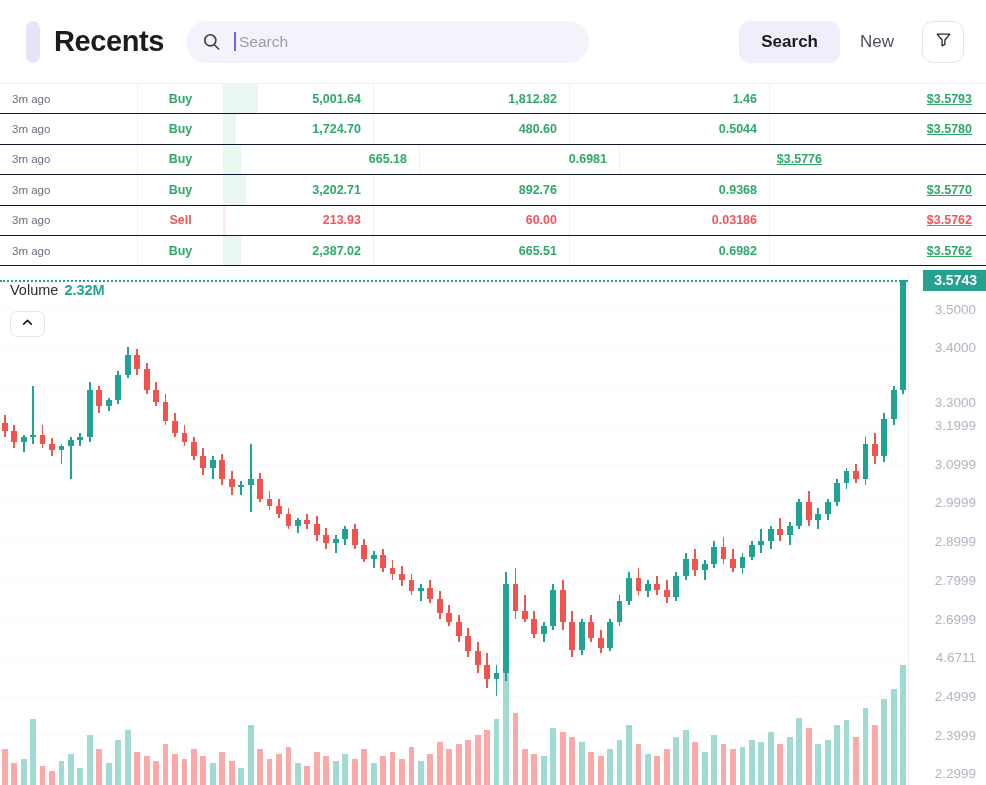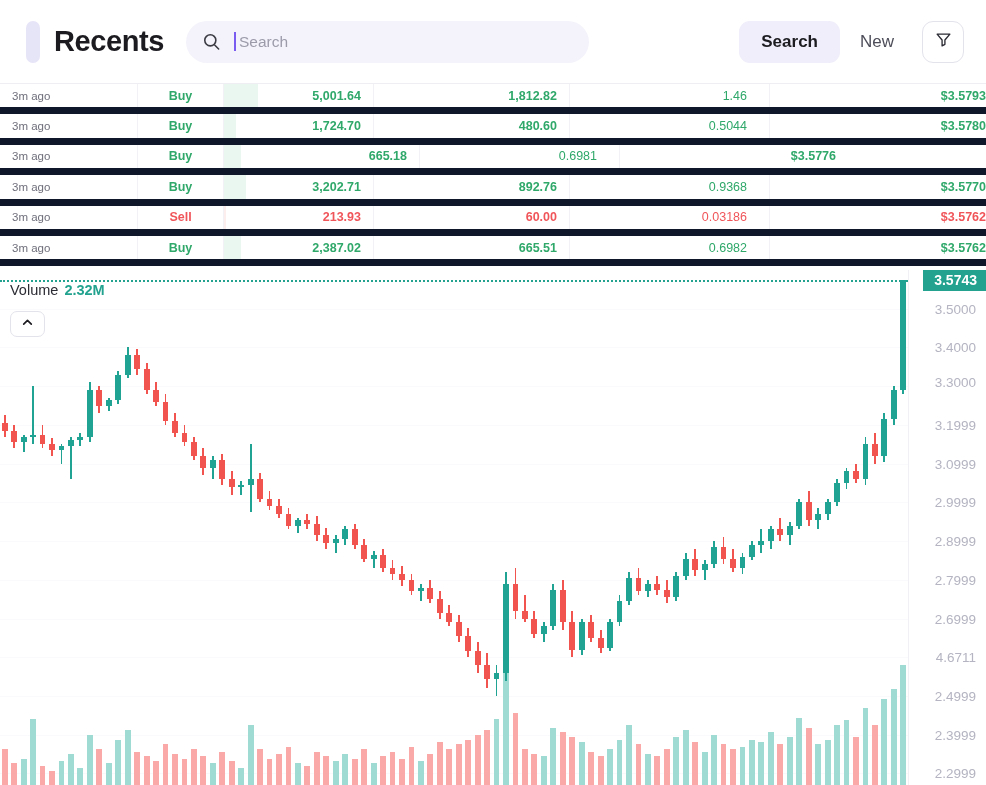--- a/index.html
+++ b/index.html
@@ -58,39 +58,39 @@
     background: #fff; cursor: pointer; margin-left: 8px;
   }
 
   
   .trades {
     position: absolute; top: 83px; left: 0; width: 986px; height: 187px;
     border-top: 1px solid #eeeef3;
   }
   .trade-row {
     position: relative; display: flex; height: 30.4px; align-items: center;
-    border-bottom: 7px solid #0f172a;
+    border-bottom: 1px solid #0f172a;
   }
   .tr-bg {
     position: absolute; left: 224px; top: 0; height: 100%;
     background: #eaf7f0; z-index: 0;
   }
   .tr-bg.sell { background: #fdeeee; }
   .cell {
     position: relative; z-index: 1; font-size: 12.5px;
     border-right: 1px solid #f1f1f6; height: 100%;
     display: flex; align-items: center;
   }
   .c-time { width: 138px; padding-left: 12px; color: #6e6e7b; font-size: 11.5px; }
   .c-side { width: 86px; justify-content: center; font-weight: 600; }
   .c-num  { width: 150px; justify-content: flex-end; padding-right: 12px; font-weight: 700; }
   .c-num2 { width: 196px; justify-content: flex-end; padding-right: 12px; font-weight: 700; }
-  .c-num3 { width: 200px; justify-content: flex-end; padding-right: 22px; font-weight: 400; }
-  .c-price{ width: 216px; justify-content: flex-end; 
-            font-weight: 700; border-right: none; }
+  .c-num3 { width: 200px; justify-content: flex-end; padding-right: 12px; font-weight: 700; }
+  .c-price{ width: 216px; justify-content: flex-end; padding-right: 14px;
+            font-weight: 700; border-right: none; text-decoration: underline; }
   .buy  { color: #2fa86a; }
   .sell { color: #f0555a; }
 
   
   .chart {
     position: absolute; top: 270px; left: 0; width: 986px; height: 515px;
     background: #ffffff; overflow: hidden;
   }
   .chart-plot { position:absolute; top:0; left:0; width: 908px; height: 515px; overflow:hidden; }
   .price-axis {
@@ -528,21 +528,21 @@
       <span>
         <svg width="13" height="13" viewBox="0 0 24 24" fill="none" stroke="#1b1b20" stroke-width="3" stroke-linecap="round" stroke-linejoin="round">
           <polyline points="5,15 12,8 19,15"></polyline>
         </svg>
       </span>
     </div>
 
     <div class="price-axis" id="axis">
         <div class="axis-label" style="top: 38.7712px;">3.5000</div>
         <div class="axis-label" style="top: 77.4942px;">3.4000</div>
-        <div class="axis-label" style="top: 112px;">3.3000</div>
+        <div class="axis-label" style="top: 132px;">3.3000</div>
         <div class="axis-label" style="top: 154.979px;">3.1999</div>
         <div class="axis-label" style="top: 193.702px;">3.0999</div>
         <div class="axis-label" style="top: 232.425px;">2.9999</div>
         <div class="axis-label" style="top: 271.148px;">2.8999</div>
         <div class="axis-label" style="top: 309.871px; text-align: center;">2.7999</div>
         <div class="axis-label" style="top: 348.594px;">2.6999</div>
         <div class="axis-label" style="top: 387.317px;">4.6711</div>
         <div class="axis-label" style="top: 426.04px;">2.4999</div>
         <div class="axis-label" style="top: 464.763px;">2.3999</div>
         <div class="axis-label" style="top: 503.486px;">2.2999</div>

